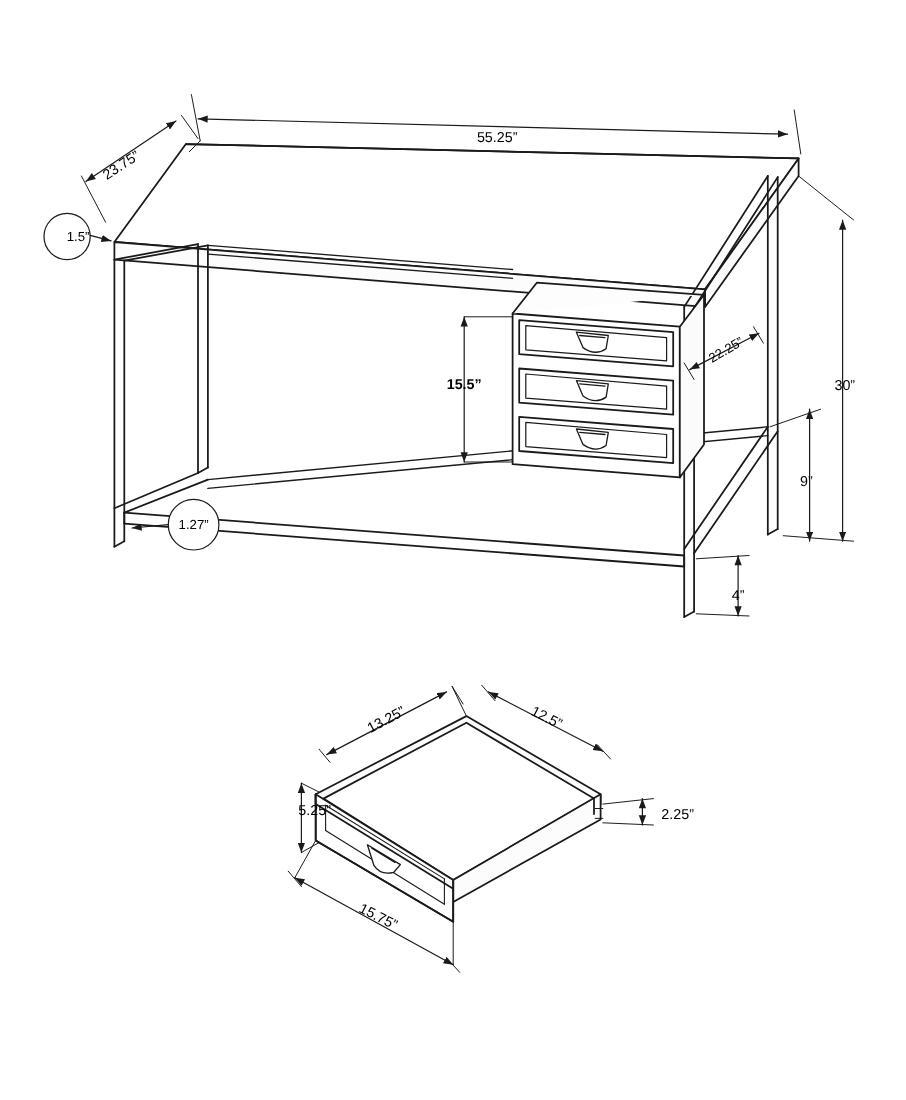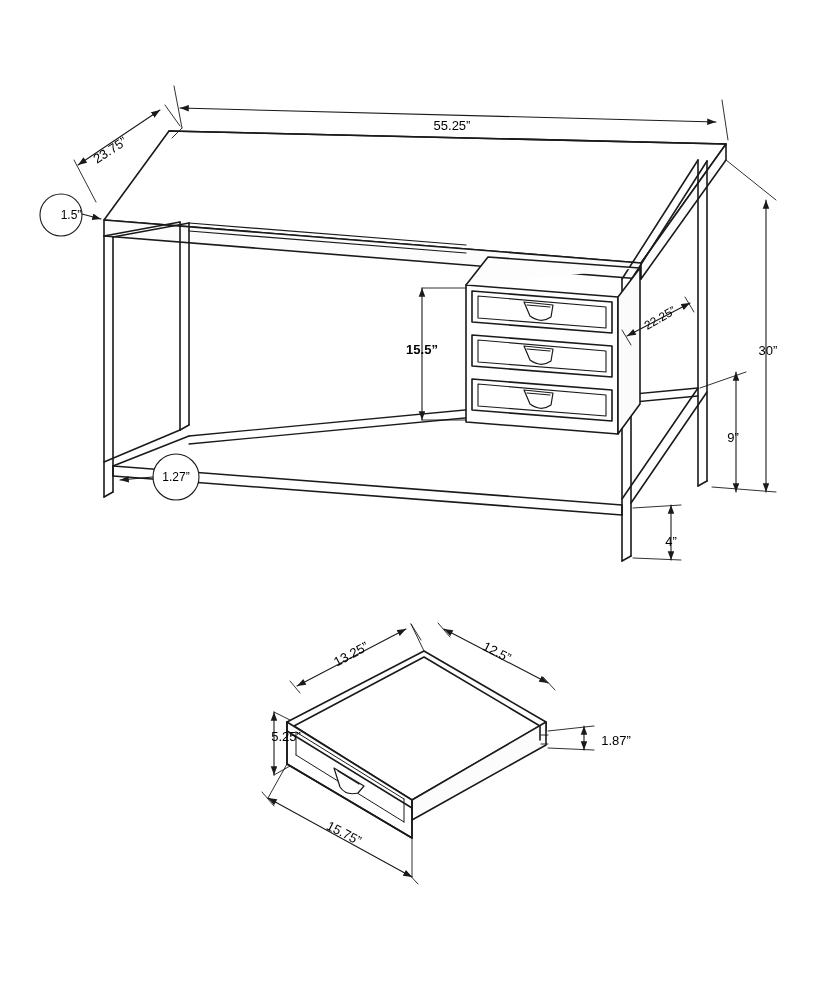--- a/index.html
+++ b/index.html
@@ -242,17 +242,17 @@
   <div class="dim-label" style="left:733px; top:437px; transform:translate(-50%,-50%);">9”</div>
 
   <div class="dim-label" style="left:671px; top:541px; transform:translate(-50%,-50%);">4”</div>
 
   <div class="dim-label" style="left:351px; top:654px; transform:translate(-50%,-50%) rotate(-28deg);">13.25”</div>
 
   <div class="dim-label" style="left:497px; top:652px; transform:translate(-50%,-50%) rotate(27deg);">12.5”</div>
 
   <div class="dim-label" style="left:246px; top:736px; transform:translate(-50%,-50%);margin-left:40px;">5.25”</div>
 
-  <div class="dim-label" style="left:616px; top:740px; transform:translate(-50%,-50%);">1.87”</div>
+  <div class="dim-label" style="left:616px; top:740px; transform:translate(-50%,-50%);">2.25”</div>
 
   <div class="dim-label" style="left:344px; top:833px; transform:translate(-50%,-50%) rotate(27deg);">15.75”</div>
 
 </div>
 
 </body></html>

